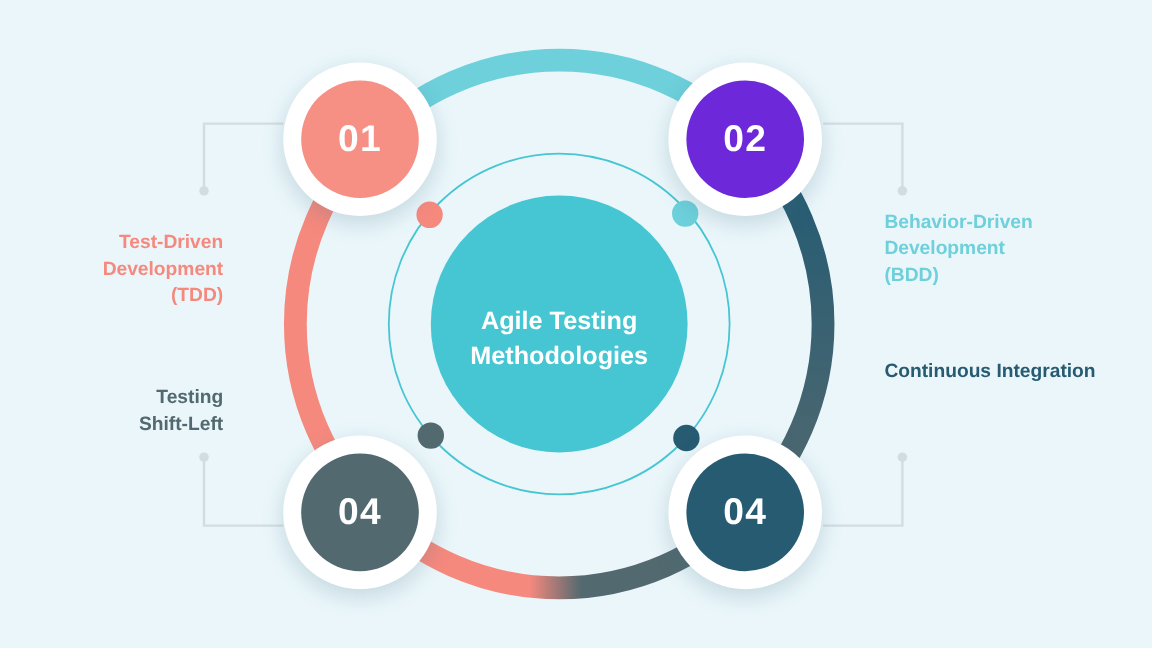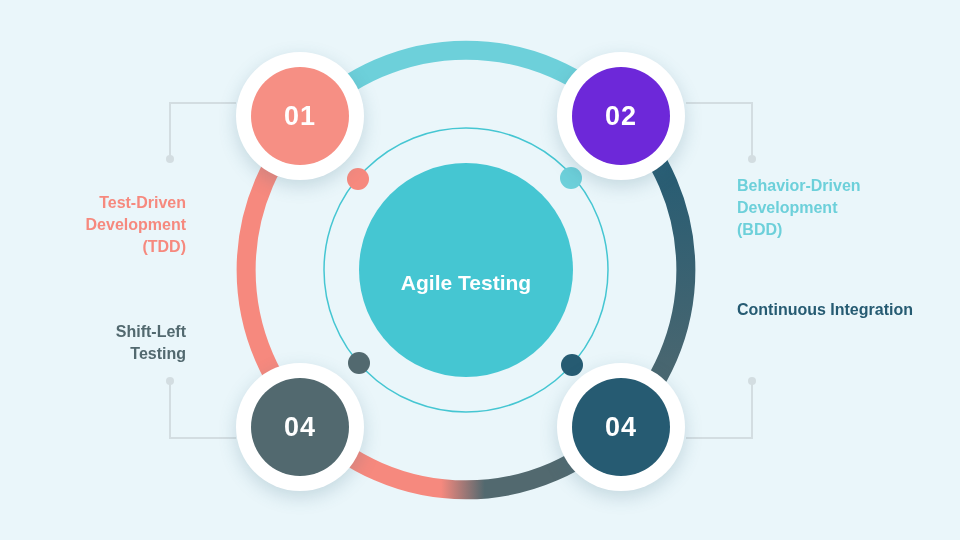--- a/index.html
+++ b/index.html
@@ -13,21 +13,21 @@
     svg.diagram { position: absolute; left: 0; top: 0; }
     .node {
       position: absolute; width: 128px; height: 128px; border-radius: 50%;
       background: #ffffff;
       box-shadow: 0 6px 18px rgba(60, 110, 130, 0.22);
       display: flex; align-items: center; justify-content: center;
     }
     .node-inner {
       width: 98px; height: 98px; border-radius: 50%;
       display: flex; align-items: center; justify-content: center;
-      color: #ffffff; font-weight: bold; font-size: 27px; letter-spacing: 1px;
+      color: #ffffff; font-weight: bold; font-size: 31px; letter-spacing: 1px;
     }
     .center-disc {
       position: absolute; left: 359px; top: 163px; width: 214px; height: 214px;
       border-radius: 50%; background: #45c6d2;
       display: flex; align-items: center; justify-content: center; text-align: center;
     }
     .center-title {
       color: #ffffff; font-weight: bold; font-size: 21px; line-height: 29px;
       width: 200px;
       margin-top: 24px;
@@ -84,20 +84,21 @@
 
     <circle cx="358" cy="179" r="11" fill="#f6897e"></circle>
     <circle cx="571" cy="178" r="11" fill="#6dd0da"></circle>
     <circle cx="359" cy="363" r="11" fill="#52696f"></circle>
     <circle cx="572" cy="365" r="11" fill="#265b72"></circle>
   </svg>
 
   <div class="center-disc">
     <div class="center-title">
       <span>Agile Testing</span><br>
+      <span>Methodologies</span>
     </div>
   </div>
 
   <div class="node" style="left:236px; top:52px;">
     <div class="node-inner" style="background:#f68f84;">01</div>
   </div>
   <div class="node" style="left:557px; top:52px;">
     <div class="node-inner" style="background:#6d28d9;">02</div>
   </div>
   <div class="node" style="left:236px; top:363px;">
@@ -113,21 +114,21 @@
     <span>(TDD)</span>
   </div>
 
   <div class="label right" style="left:737px; top:175px; width:200px; color:#6dd0da;">
     <span>Behavior-Driven</span>
     <span>Development</span>
     <span>(BDD)</span>
   </div>
 
   <div class="label left" style="left:40px; top:321px; width:146px; color:#52696f;">
+    <span>Testing</span>
     <span>Shift-Left</span>
-    <span>Testing</span>
   </div>
 
   <div class="label right" style="left:737px; top:299px; width:215px; color:#265b72;">
     <span>Continuous Integration</span>
   </div>
 
 </div>
 
 </body></html>

